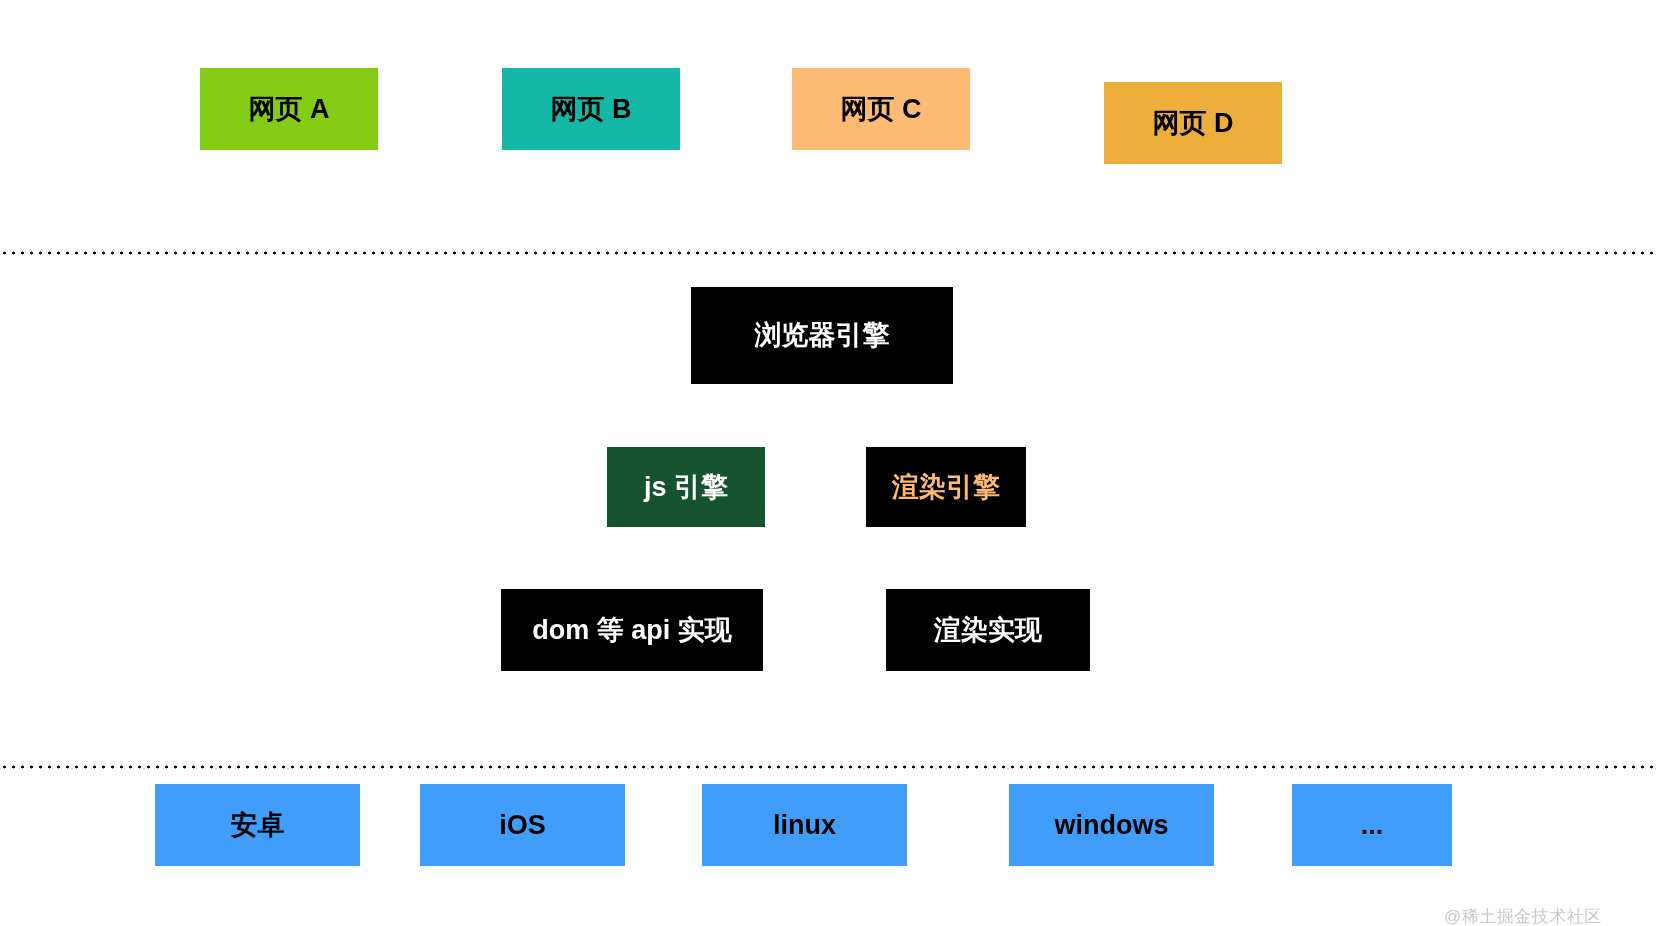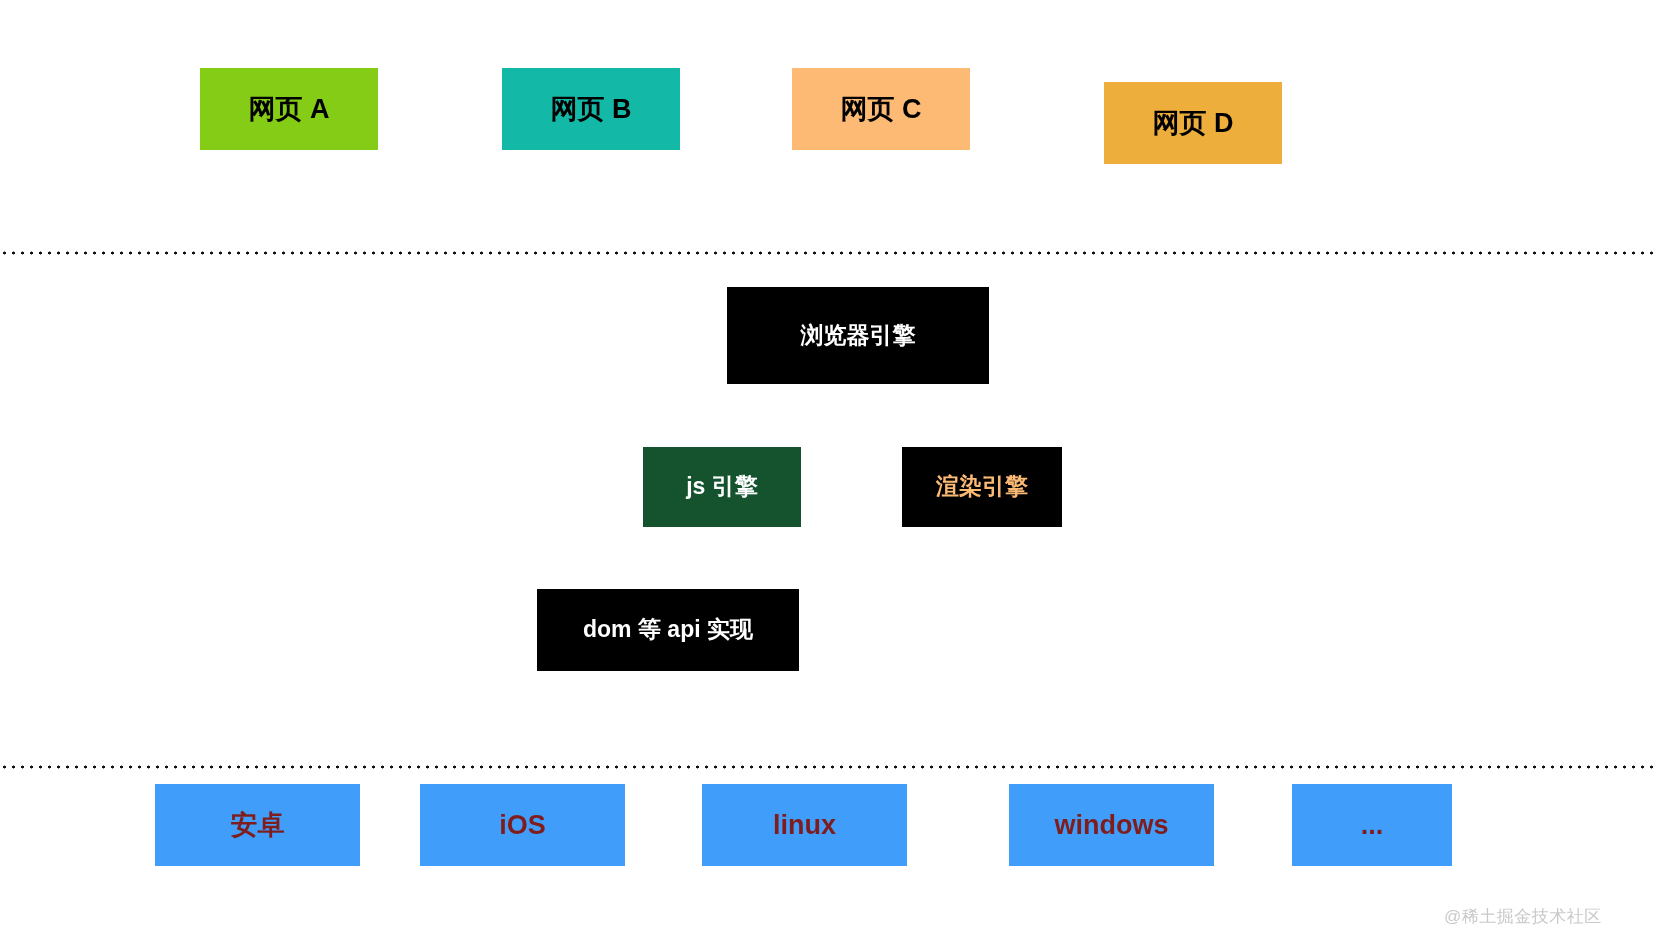--- a/index.html
+++ b/index.html
@@ -32,27 +32,26 @@
 
   .box-web {
     background: #eeae3c;
     color: #000000;
     font-size: 27px;
   }
 
   .box-engine {
     background: #000000;
     color: #ffffff;
-    font-size: 23px;
-    margin-left: 36px;
+    font-size: 27px;
   }
 
   .box-os {
     background: #409efa;
-    color: #7f1d1d;
+    color: #000000;
     font-size: 27px;
   }
 
   .divider {
     position: absolute;
     left: 0;
     width: 1656px;
     height: 4px;
     background-image: radial-gradient(circle, #111111 1.4px, rgba(255,255,255,0) 1.6px);
     background-size: 9px 4px;
@@ -94,20 +93,23 @@
   </div>
   <div class="box box-engine" style="left: 607px; top: 447px; width: 158px; height: 80px; background: #14532d; color: rgb(255, 255, 255);">
     <span>js 引擎</span>
   </div>
   <div class="box box-engine" style="left: 866px; top: 447px; width: 160px; height: 80px; background: rgb(0, 0, 0); color: #fdba74;">
     <span>渲染引擎</span>
   </div>
   <div class="box box-engine" style="left: 501px; top: 589px; width: 262px; height: 82px; background: rgb(0, 0, 0); color: rgb(255, 255, 255);">
     <span>dom 等 api 实现</span>
   </div>
+  <div class="box box-engine" style="left: 886px; top: 589px; width: 204px; height: 82px; background: rgb(0, 0, 0); color: rgb(255, 255, 255);">
+    <span>渲染实现</span>
+  </div>
 
   <div class="divider" style="top: 765px;"></div>
 
   <div class="box box-os" style="left: 155px; top: 784px; width: 205px; height: 82px; background: rgb(64, 158, 250);">
     <span>安卓</span>
   </div>
   <div class="box box-os" style="left: 420px; top: 784px; width: 205px; height: 82px; background: rgb(64, 158, 250);">
     <span>iOS</span>
   </div>
   <div class="box box-os" style="left: 702px; top: 784px; width: 205px; height: 82px; background: rgb(64, 158, 250);">

